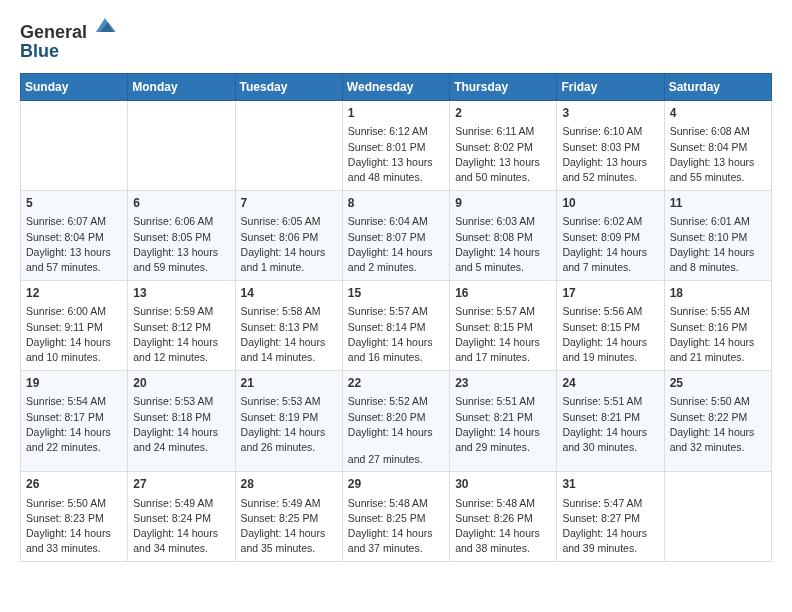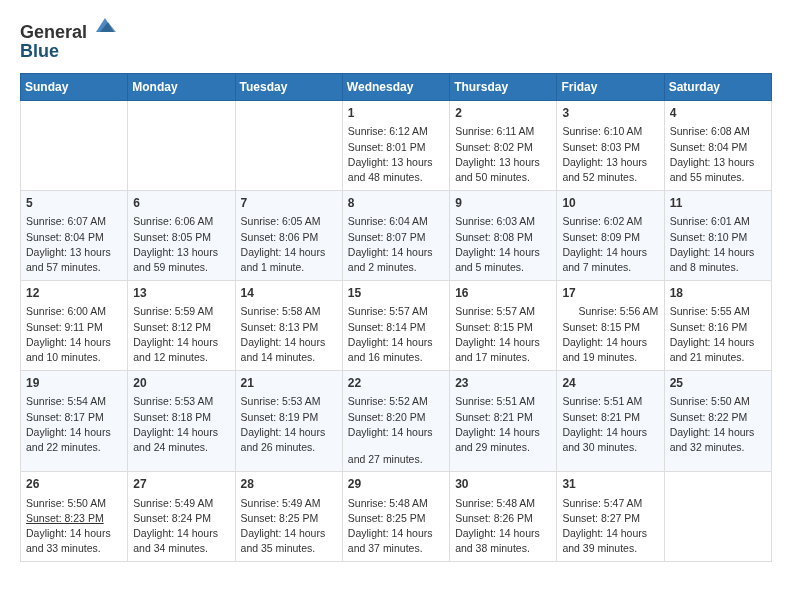--- a/index.html
+++ b/index.html
@@ -247,21 +247,21 @@
           </td>
           <td>
             <span class="day-number">16</span>
             <span style="display: block;">Sunrise: 5:57 AM</span>
             <span style="display: block;">Sunset: 8:15 PM</span>
             <span style="display: block;">Daylight: 14 hours</span>
             <span style="display: block;">and 17 minutes.</span>
           </td>
           <td>
             <span class="day-number">17</span>
-            <span style="display: block; margin-left: 16px;">Sunrise: 5:56 AM</span>
+            <span style="display: block;">Sunrise: 5:56 AM</span>
             <span style="display: block;">Sunset: 8:15 PM</span>
             <span style="display: block;">Daylight: 14 hours</span>
             <span style="display: block;">and 19 minutes.</span>
           </td>
           <td>
             <span class="day-number">18</span>
             <span style="display: block;">Sunrise: 5:55 AM</span>
             <span style="display: block;">Sunset: 8:16 PM</span>
             <span style="display: block;">Daylight: 14 hours</span>
             <span style="display: block;">and 21 minutes.</span>
@@ -315,21 +315,21 @@
             <span style="display: block;">Sunrise: 5:50 AM</span>
             <span style="display: block;">Sunset: 8:22 PM</span>
             <span style="display: block;">Daylight: 14 hours</span>
             <span style="display: block;">and 32 minutes.</span>
           </td>
         </tr>
         <tr>
           <td>
             <span class="day-number">26</span>
             <span style="display: block;">Sunrise: 5:50 AM</span>
-            <span style="display: block; text-decoration: underline;">Sunset: 8:23 PM</span>
+            <span style="display: block;">Sunset: 8:23 PM</span>
             <span style="display: block;">Daylight: 14 hours</span>
             <span style="display: block;">and 33 minutes.</span>
           </td>
           <td>
             <span class="day-number">27</span>
             <span style="display: block;">Sunrise: 5:49 AM</span>
             <span style="display: block;">Sunset: 8:24 PM</span>
             <span style="display: block;">Daylight: 14 hours</span>
             <span style="display: block;">and 34 minutes.</span>
           </td>

